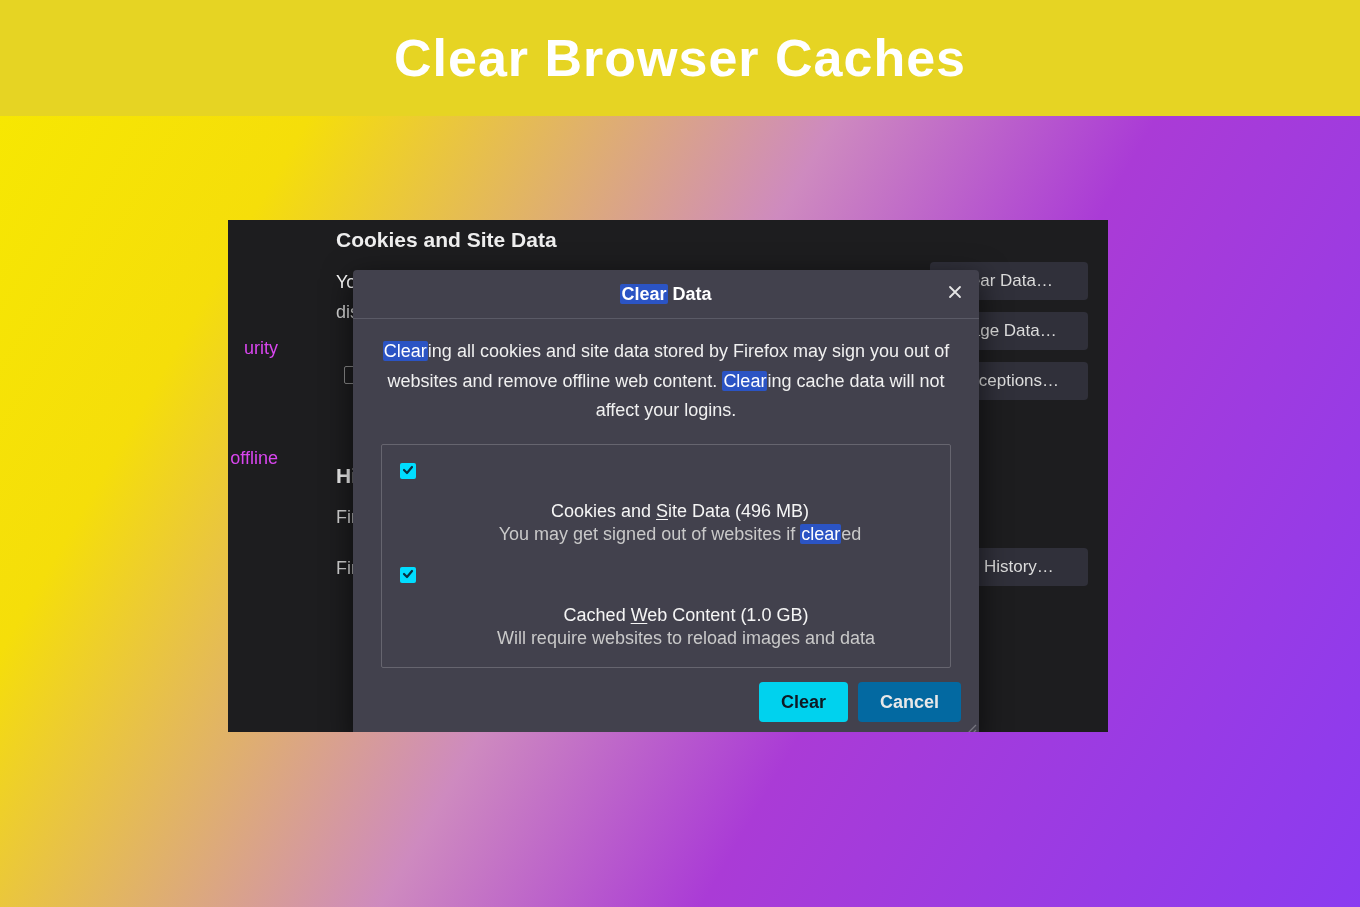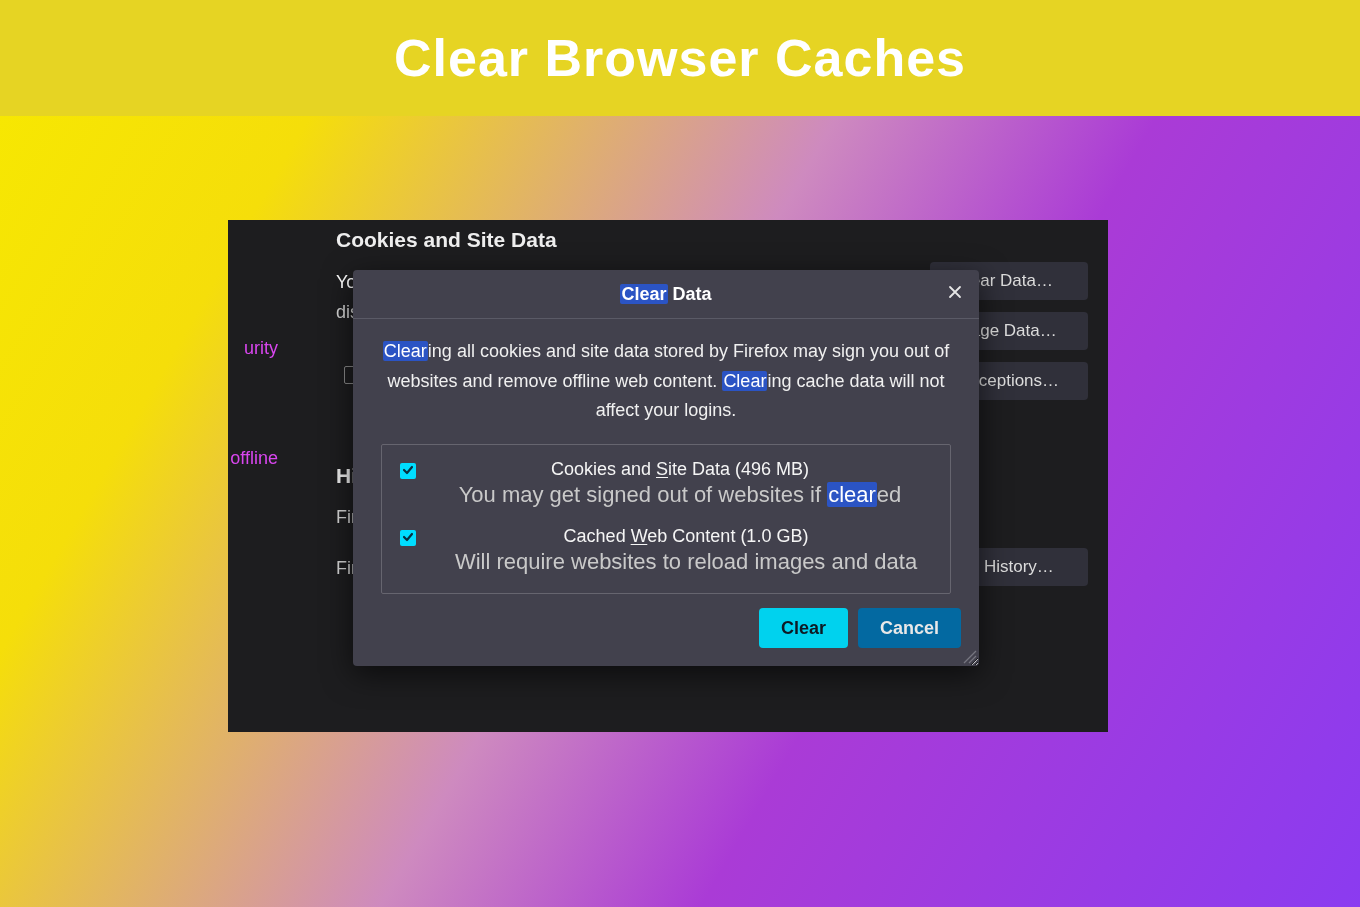--- a/index.html
+++ b/index.html
@@ -167,23 +167,23 @@
   .cbx {
     width: 16px; height: 16px;
     border-radius: 2px;
     background: #00ddff;
     margin-top: 4px;
     margin-right: 12px;
     flex: none;
     display: flex; align-items: center; justify-content: center;
   }
   .cbx svg { width: 12px; height: 12px; }
-  .opt-text { flex: 1; }
+  .opt-text { flex: 1; margin-top: 42px; }
   .opt-label { font-size: 18px; color: #f5f5f5; }
-  .opt-sub { font-size: 22px; color: #c9c9c9; margin-top: 2px; }
+  .opt-sub { font-size: 18px; color: #c9c9c9; margin-top: 2px; }
 
   .dlg-footer {
     padding: 14px 18px 18px 18px;
     display: flex;
     justify-content: flex-end;
     gap: 10px;
   }
   .btn {
     height: 40px;
     padding: 0 22px;

